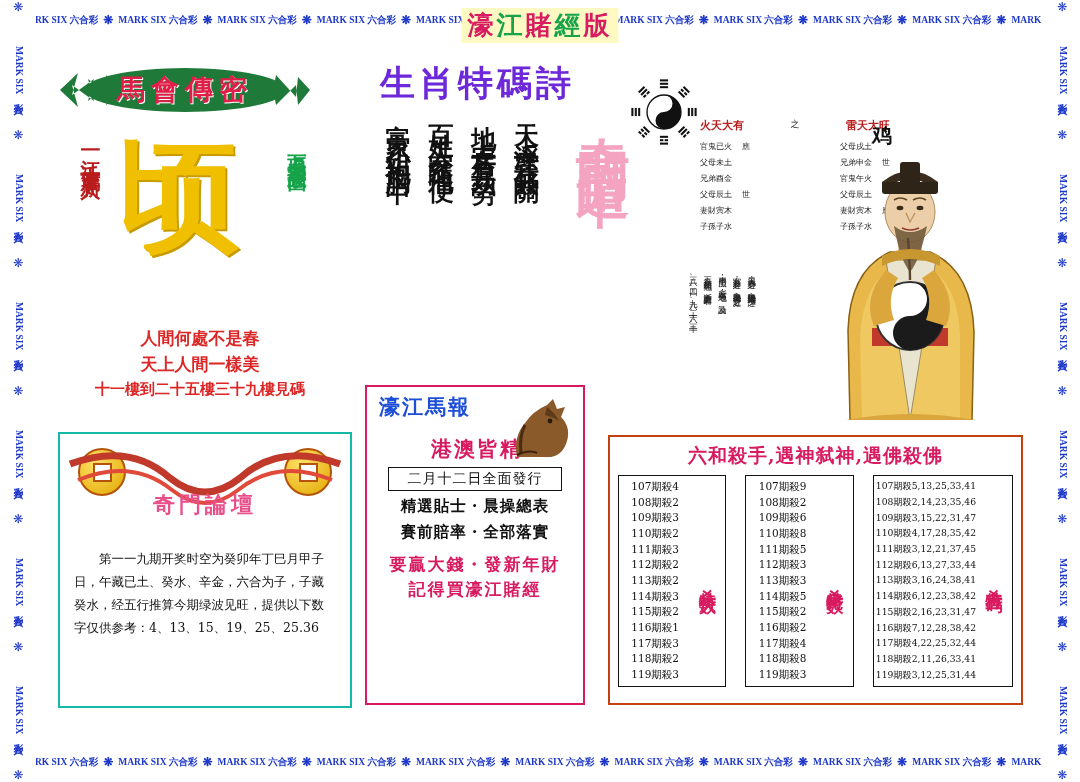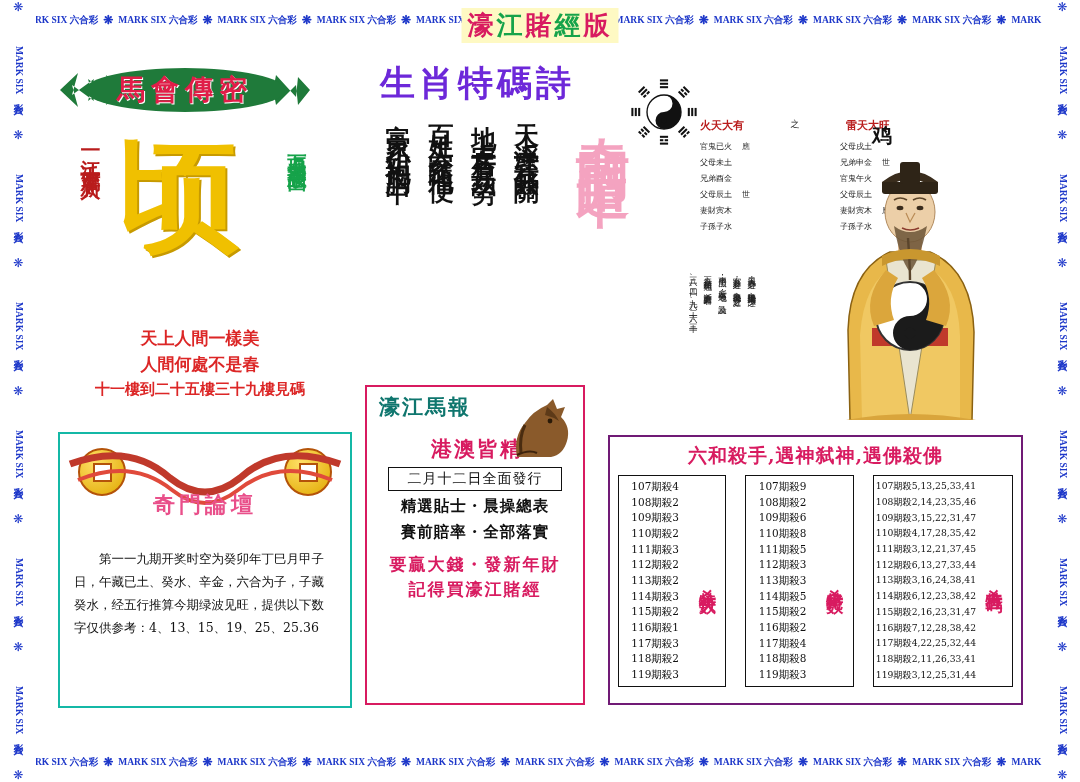--- a/index.html
+++ b/index.html
@@ -184,41 +184,41 @@
     font-family:"DejaVu Serif",serif;
   }
   .forum-body .p1{text-indent:2em;}
 
   
   .horsebox{
     position:absolute;left:365px;top:385px;width:220px;height:320px;
     border:2px solid #d81b60;background:#fff;padding:6px 8px;
     box-sizing:border-box;text-align:center;
   }
-  .hb-t1{font-size:21px;font-weight:bold;color:#0f766e;font-family:Liberation Serif, serif;letter-spacing:2px;text-align:left;padding-left:4px;}
+  .hb-t1{font-size:21px;font-weight:bold;color:#1d4ed8;font-family:Liberation Serif, serif;letter-spacing:2px;text-align:left;padding-left:4px;}
   .hb-t2{font-size:21px;font-weight:bold;color:#d81b60;font-family:"DejaVu Serif",serif;letter-spacing:2px;text-align:center;padding-left:4px;margin-top:14px;}
   .horse-img{position:absolute;right:6px;top:10px;width:74px;height:62px;}
   .hb-date{
     margin:4px auto 0;width:172px;border:1px solid #111;
     font-size:14px;color:#111;font-family:"DejaVu Serif",serif;padding:2px 0;letter-spacing:1px;
   }
   .hb-mid{display:flex;align-items:center;gap:6px;margin-top:8px;}
   .hb-swirl{width:52px;height:34px;flex:0 0 auto;}
   .hb-midtxt{flex:1;text-align:center;}
   .hb-m1{font-size:17px;font-weight:bold;color:#1e40af;font-family:"DejaVu Serif",serif;letter-spacing:1px;}
   .hb-m2{font-size:17px;font-weight:bold;color:#111;font-family:"DejaVu Serif",serif;letter-spacing:3px;}
   .hb-m3{font-size:17px;font-weight:bold;color:#111;font-family:"DejaVu Serif",serif;letter-spacing:3px;}
   .hb-l1,.hb-l2{font-size:15.5px;font-weight:bold;color:#111;font-family:"DejaVu Serif",serif;letter-spacing:1px;margin-top:5px;}
   .hb-foot{margin-top:9px;}
   .hb-f1,.hb-f2{font-size:17px;font-weight:bold;color:#d81b60;font-family:"DejaVu Serif",serif;letter-spacing:2px;line-height:1.45;}
 
   
   .tblbox{
     position:absolute;left:608px;top:435px;width:415px;height:270px;
-    border:2px solid #701a75;background:#fff;box-sizing:border-box;padding:6px 8px;
+    border:2px solid #c2410c;background:#fff;box-sizing:border-box;padding:6px 8px;
   }
   .tbl-title{
     text-align:center;font-size:19px;font-weight:bold;color:#d81b60;
     font-family:"DejaVu Serif",serif;letter-spacing:1px;margin-bottom:6px;
   }
   .tbl-cols{display:flex;gap:19px;height:212px;border-radius:25px;}
   .tcol{flex:1;border:1px solid #111;display:flex;box-sizing:border-box;}
   .tcol-label{
     writing-mode:vertical-rl;
     display:flex;align-items:center;justify-content:center;
@@ -333,22 +333,22 @@
       <ellipse cx="125" cy="35" rx="100" ry="22" fill="#1f7a3a"></ellipse>
     </svg>
     <div class="btxt">馬會傳密</div>
   </div>
 
   <div class="big-char">顷</div>
   <div class="vcol-left">一江千古屬新人</div>
   <div class="vcol-right">万项重湖悲故国</div>
 
   <div class="redlines">
+    <div>人間何處不是春</div>
     <div>天上人間一樣美</div>
-    <div>人間何處不是春</div>
     <div class="l3">十一樓到二十五樓三十九樓見碼</div>
   </div>
 
   <div class="poem-title">生肖特碼詩</div>
   <div class="poem-cols">
     <div class="poem-col">天上浮雲我無關</div>
     <div class="poem-col">地上安居算功勞</div>
     <div class="poem-col">百姓人家隨他便</div>
     <div class="poem-col">富家小姐抱胸中</div>
   </div>

